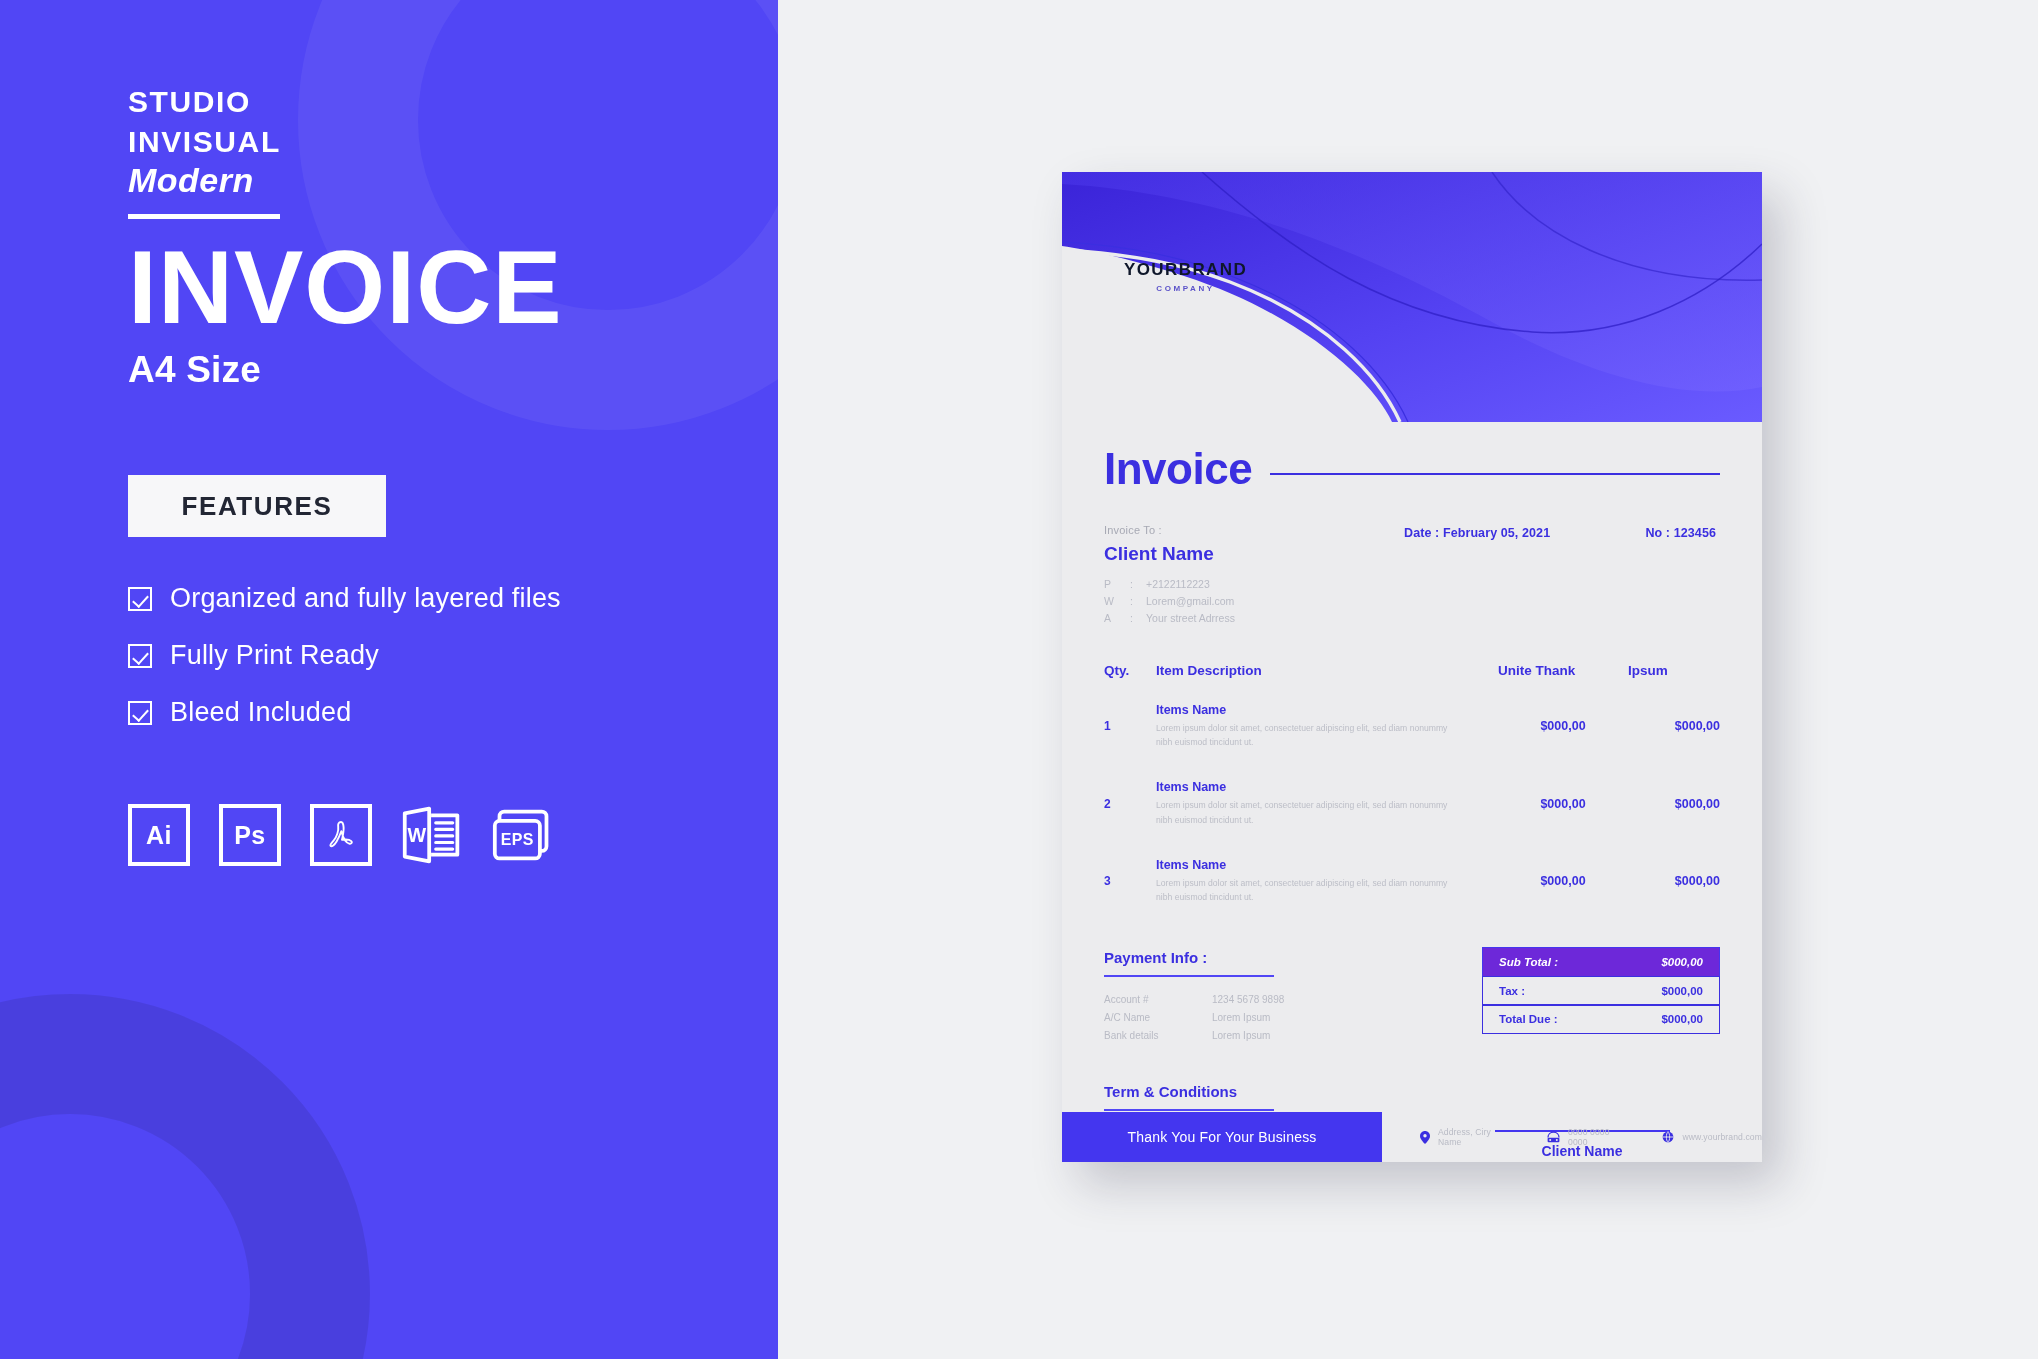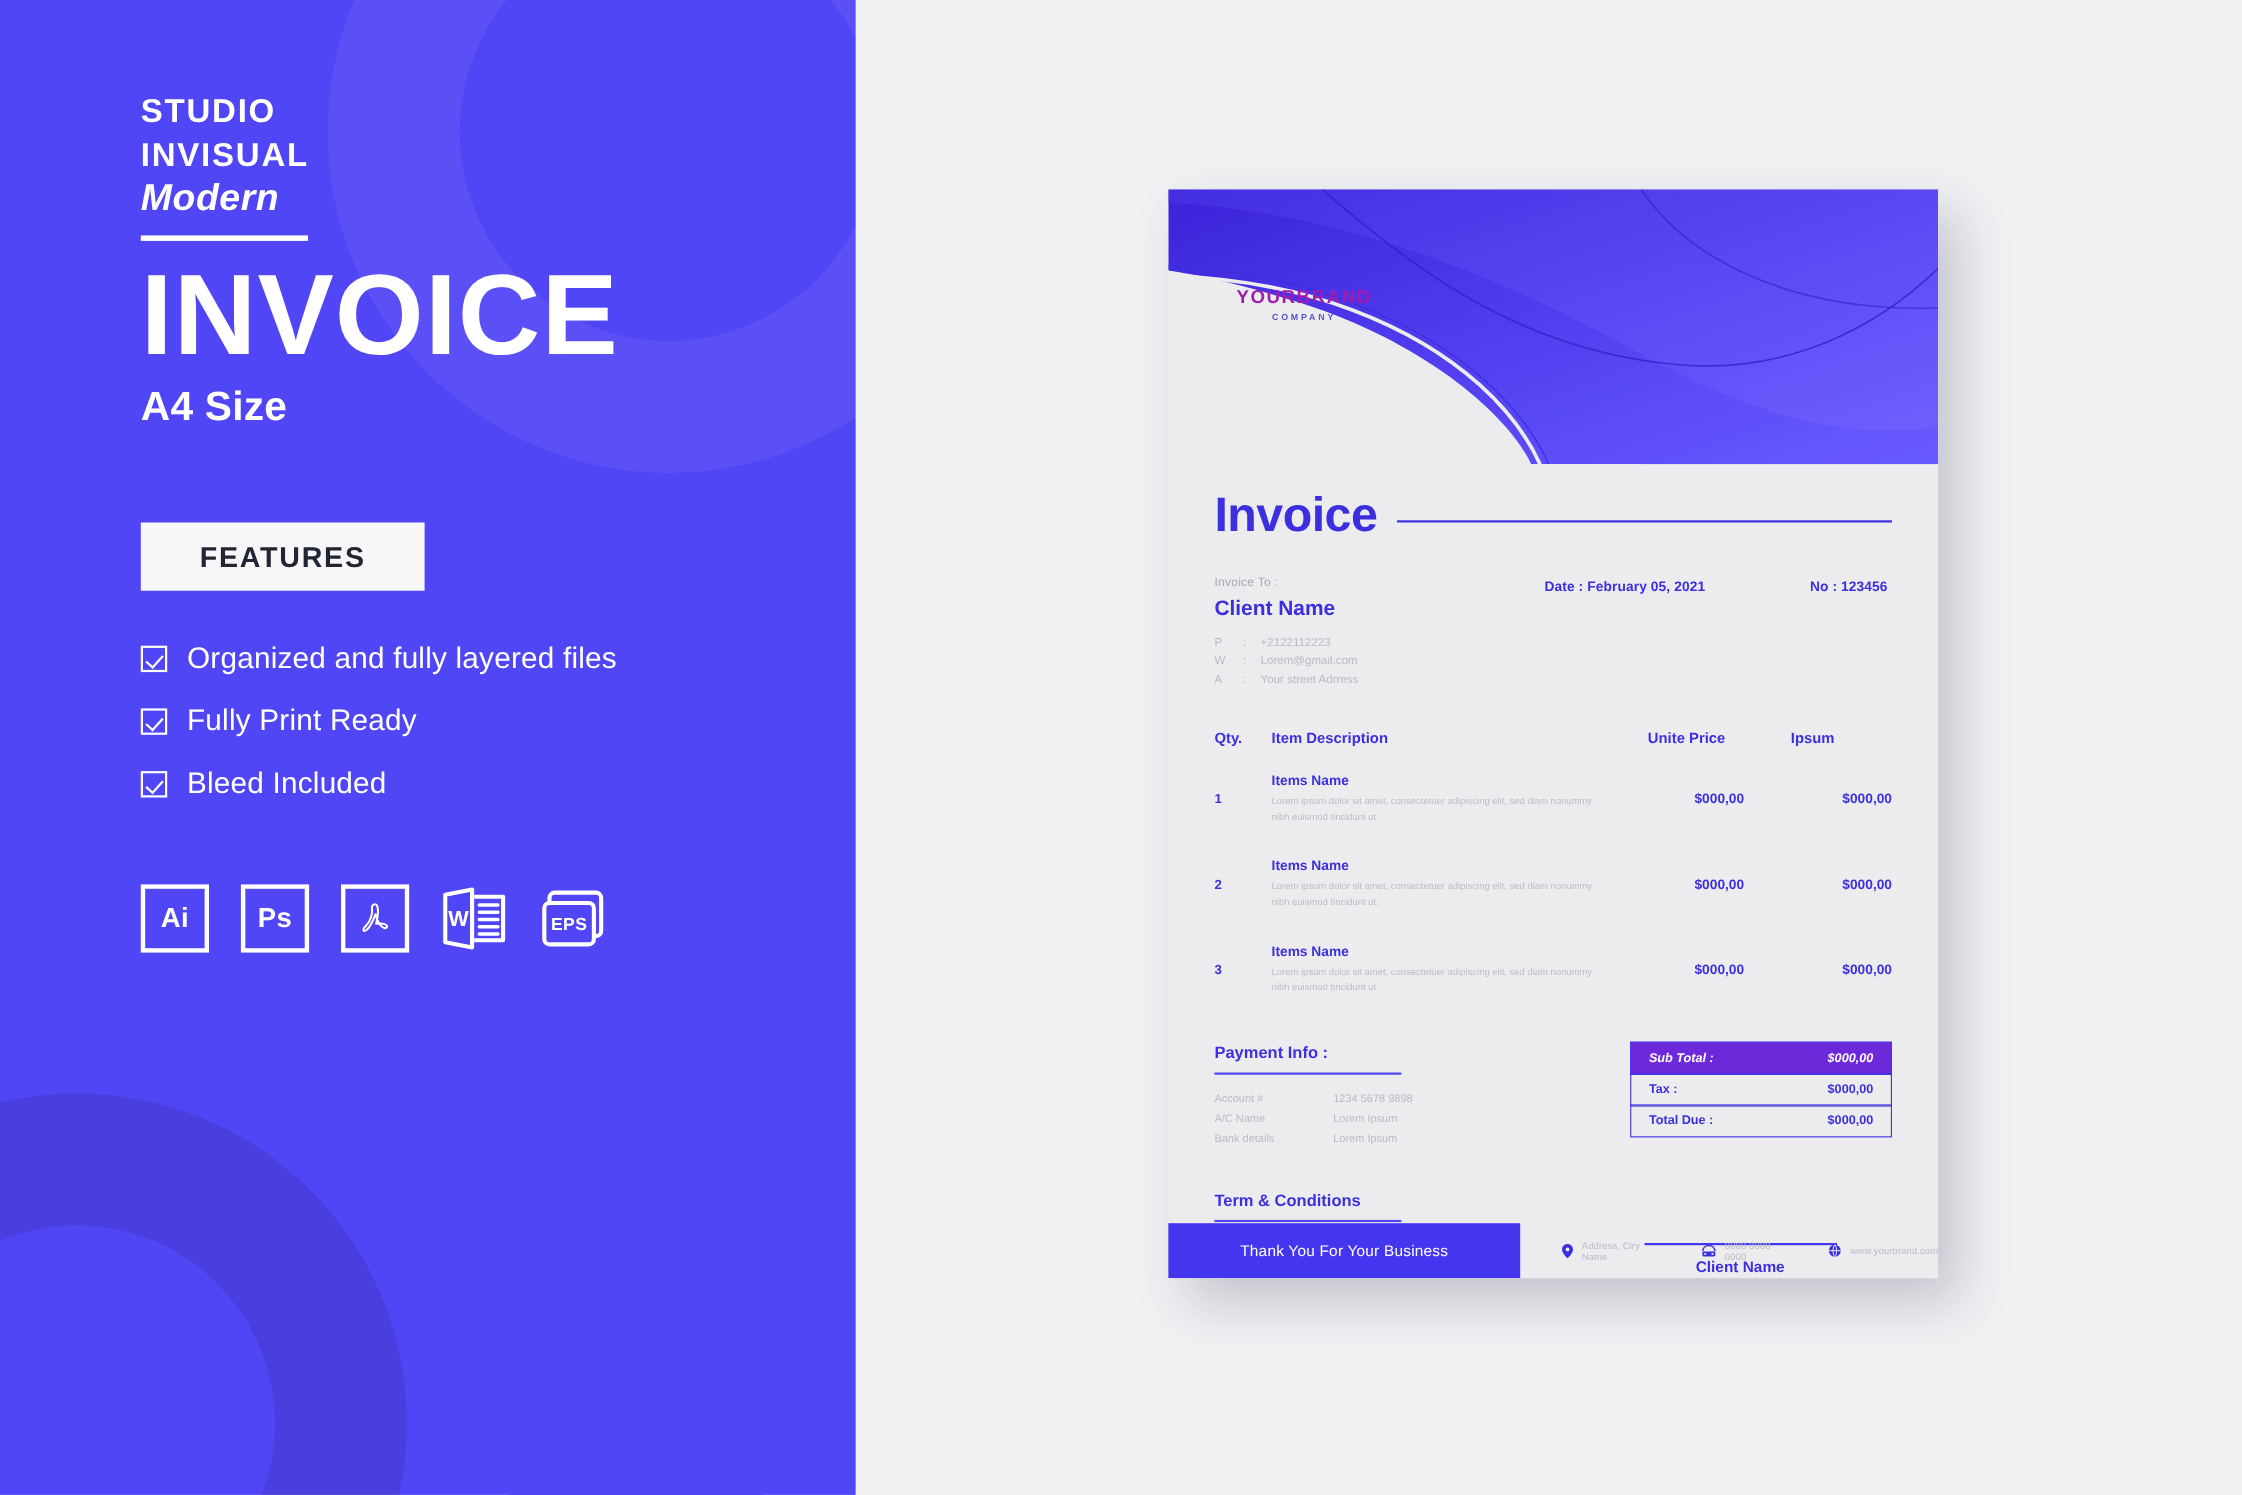--- a/index.html
+++ b/index.html
@@ -90,21 +90,21 @@
     box-shadow: 18px 22px 44px rgba(40,40,70,0.22);
     overflow:hidden;
   }
   .sheet-head{
     position:absolute; left:0; top:0; width:100%; height:250px; overflow:hidden;
   }
   .brand-block{
     position:absolute; left:62px; top:88px; z-index:5; text-align:center;
   }
   .brand-name{
-    color:#a21caf; font-size:17px; font-weight:bold; letter-spacing:1.4px;
+    color:#0f172a; font-size:17px; font-weight:bold; letter-spacing:1.4px;
   }
   .brand-sub{
     color:#5b52c9; font-size:8px; font-weight:bold; letter-spacing:2.6px;
     margin-top:4px;
   }
 
   .body-pad{ position:absolute; left:0; top:250px; width:100%; padding:0 42px; }
 
   .title-row{ display:flex; align-items:center; gap:18px; margin-top:22px; }
   .inv-title{
@@ -339,21 +339,21 @@
           <div class="meta-date">Date : February 05, 2021</div>
           <div class="meta-no">No : 123456</div>
         </div>
       </div>
 
       <table class="items">
         <thead>
           <tr>
             <th class="c-qty">Qty.</th>
             <th class="c-desc">Item Description</th>
-            <th class="c-price">Unite Price</th>
+            <th class="c-price">Unite Thank</th>
             <th class="c-total">Ipsum</th>
           </tr>
         </thead>
         <tbody>
           <tr>
             <td class="v-qty">1</td>
             <td>
               <div class="item-name">Items Name</div>
               <div class="item-desc">Lorem ipsum dolor sit amet, consectetuer adipiscing elit, sed diam nonummy nibh euismod tincidunt ut.</div>
             </td>

